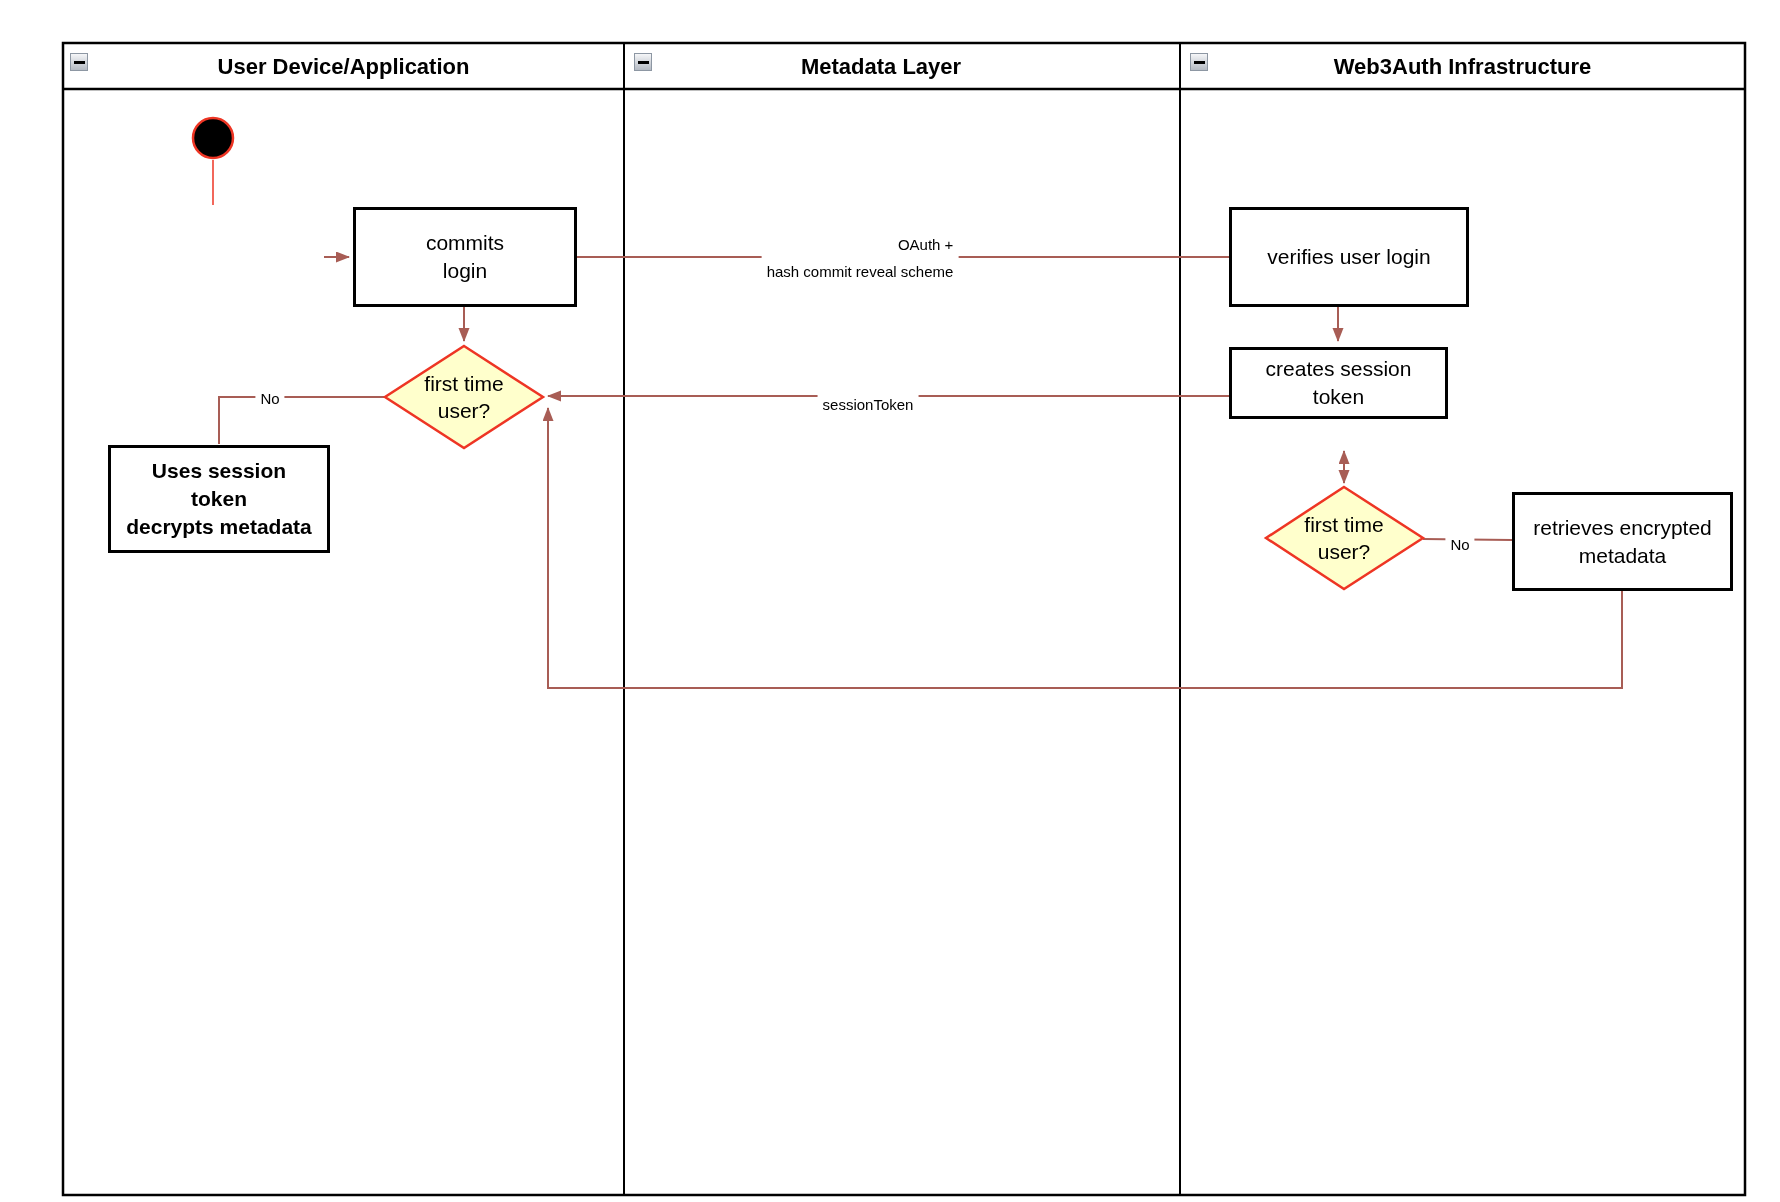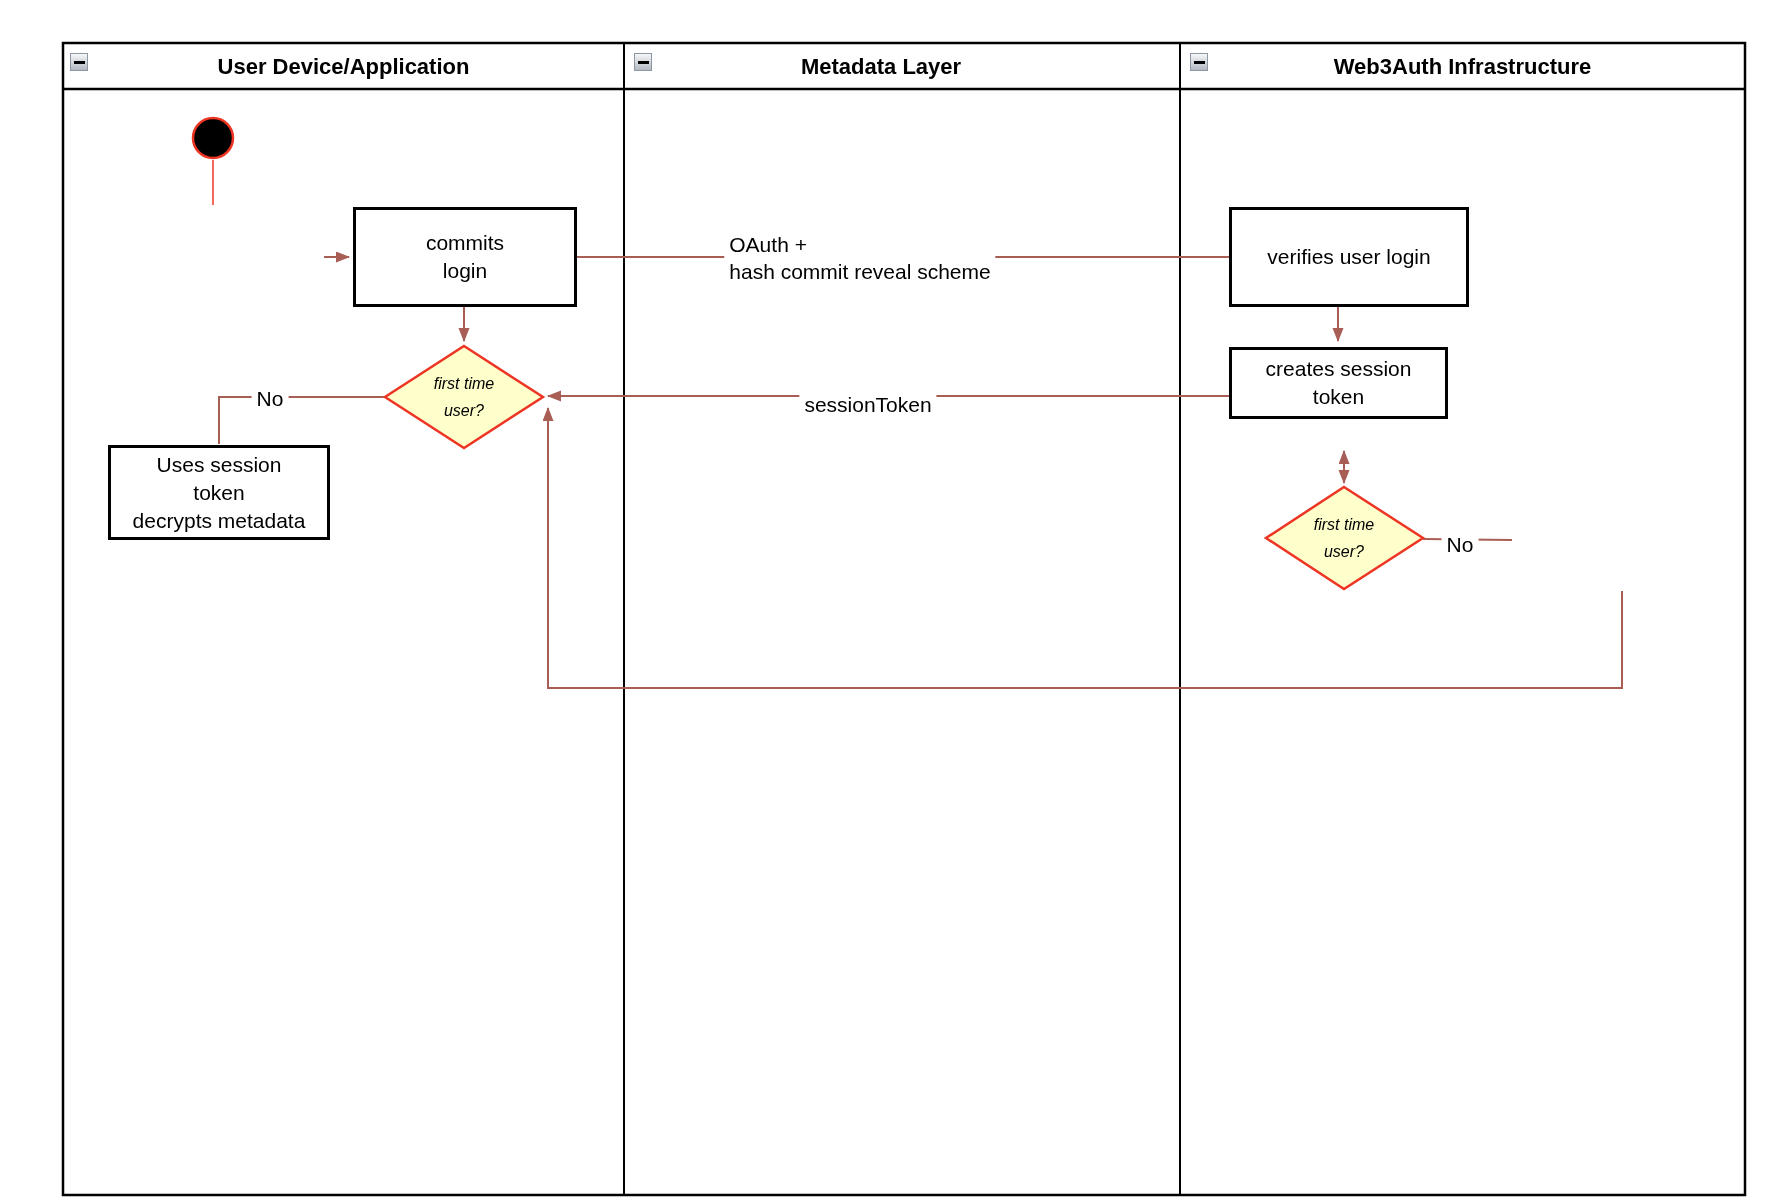--- a/index.html
+++ b/index.html
@@ -19,25 +19,25 @@
     display:flex;align-items:center;justify-content:center;
   }
   .collapse-icon .bar{width:11px;height:3px;background:#000;}
   .node{
     position:absolute;box-sizing:border-box;background:#ffffff;
     border:3px solid #000;display:flex;align-items:center;justify-content:center;
     text-align:center;font-size:21px;line-height:28px;white-space:pre-line;
   }
   .diamond-label{
     position:absolute;display:flex;align-items:center;justify-content:center;
-    text-align:center;font-size:16px;line-height:27px;white-space:pre-line;font-style:italic;
+    text-align:center;font-size:21px;line-height:27px;white-space:pre-line;
   }
   .edge-label{
     position:absolute;transform:translate(-50%,-50%);background:#ffffff;
-    text-align:left;font-size:21px;line-height:27px;white-space:pre-line;
+    text-align:right;font-size:15px;line-height:27px;white-space:pre-line;
     padding:1px 5px;
   }
 </style>
 </head>
 <body>
 
 <div class="canvas">
 
   <svg class="layer">
     <defs>
@@ -84,23 +84,25 @@
     </div>
   <div class="collapse-icon" style="left:1190px;">
       <span class="bar"></span>
     </div>
 
   <div class="node" style="left:353px;top:207px;width:224px;height:100px;">commits
 login</div>
   <div class="node" style="left:1229px;top:207px;width:240px;height:100px;">verifies user login</div>
   <div class="node" style="left:1229px;top:347px;width:219px;height:72px;">creates session
 token</div>
-  <div class="node" style="left:108px;top:445px;width:222px;height:95px;">Uses session
+  <div class="node" style="left:108px;top:445px;width:222px;height:108px;font-weight:bold;">Uses session
 token
 decrypts metadata</div>
+  <div class="node" style="left:1512px;top:492px;width:221px;height:99px;">retrieves encrypted
+metadata</div>
 
   <div class="diamond-label" style="left:399px;top:367px;width:130px;height:60px;">first time
 user?</div>
   <div class="diamond-label" style="left:1279px;top:508px;width:130px;height:60px;">first time
 user?</div>
 
   <div class="edge-label" style="left:860px;top:258px;">OAuth +
 hash commit reveal scheme</div>
   <div class="edge-label" style="left:868px;top:404px;">sessionToken</div>
   <div class="edge-label" style="left:270px;top:398px;">No</div>

